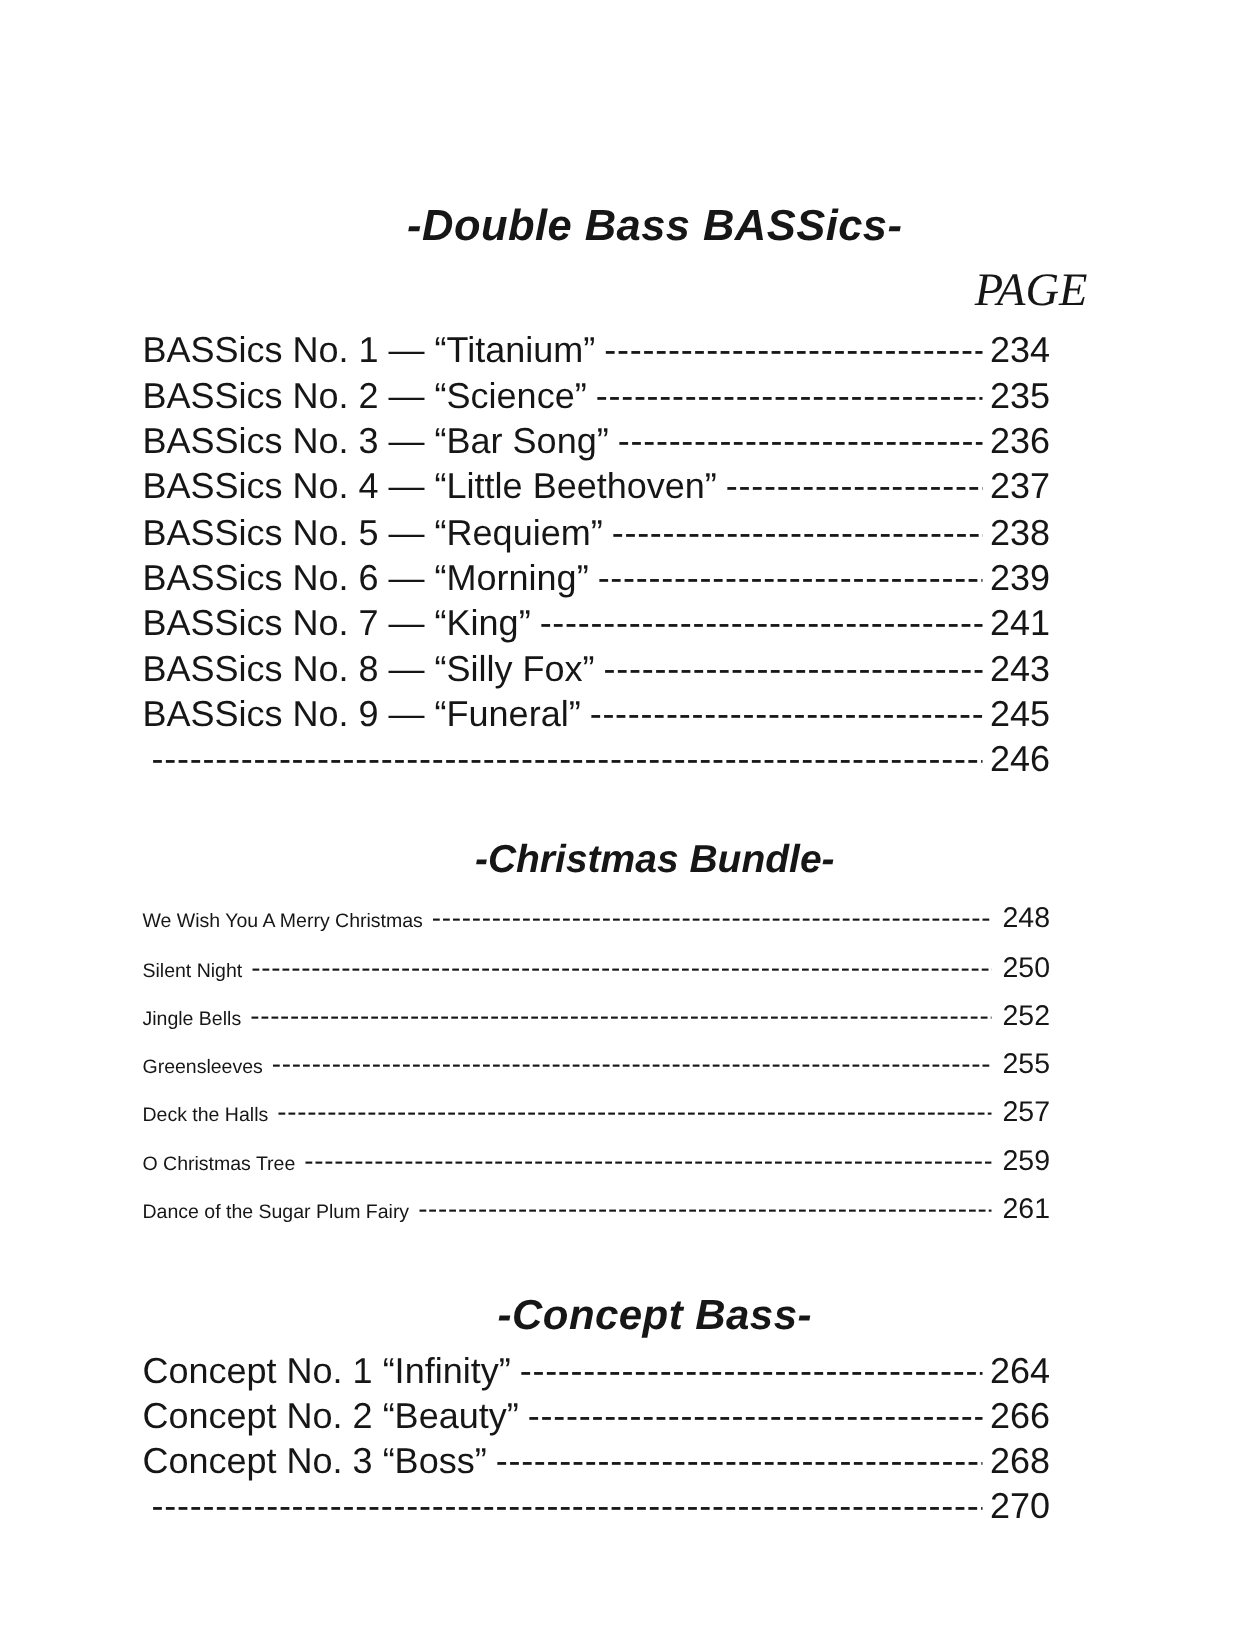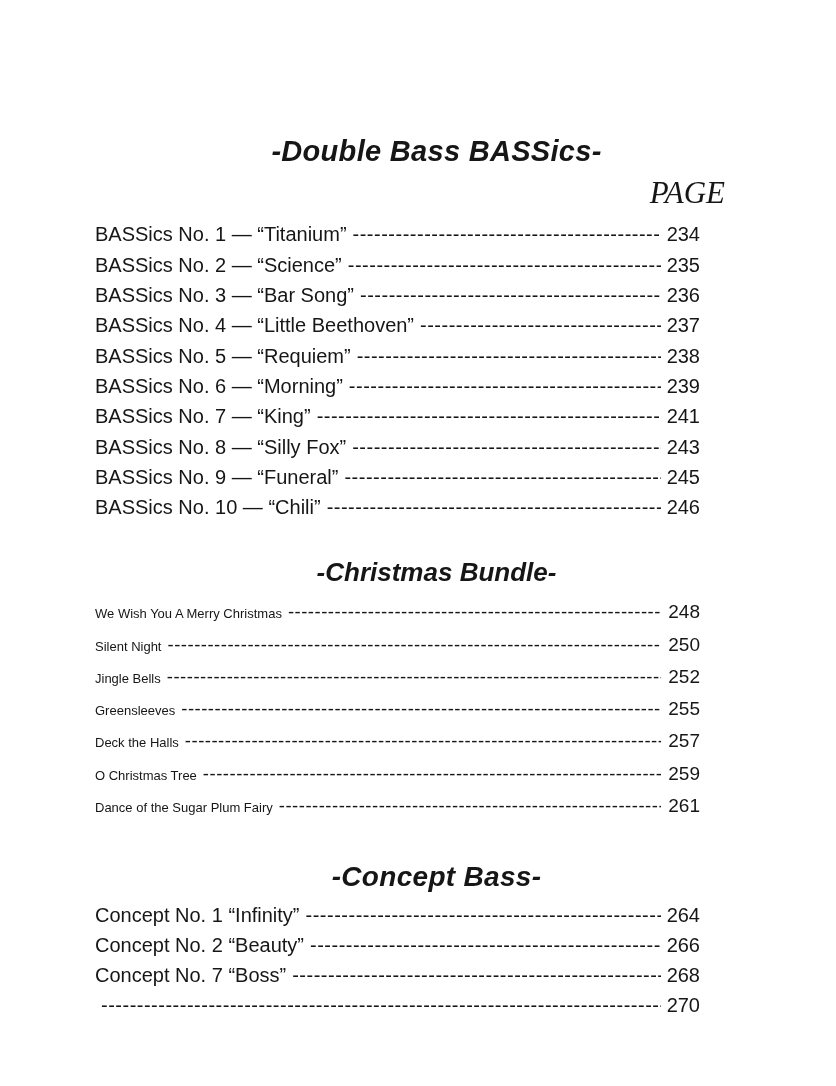--- a/index.html
+++ b/index.html
@@ -82,21 +82,21 @@
     white-space: nowrap;
     margin: 0 5px 0 6px;
     letter-spacing: 0.5px;
   }
   .row .pagenum {
     flex: 0 0 auto;
     min-width: 34px;
     text-align: right;
     white-space: nowrap;
   }
-  .sec-0 .row, .sec-2 .row { font-size: 20px; }
+  .sec-0 .row, .sec-2 .row { font-size: 24px; }
   .sec-1 .row { font-size: 18.5px; }
   .sec-1 .row .label { font-size: 13px; }
   .sec-1 .row .pagenum { font-size: 19px; }
 </style>
 </head>
 <body style="--text: #161616; --bg: #ffffff;">
 
 <div class="page">
   <div class="content">
       <section class="sec sec-0">
@@ -142,21 +142,20 @@
             <span class="label">BASSics No. 8 — “Silly Fox”</span>
             <span class="dashes">--------------------------------------------------------------------------------------------------------------------------------------------------------------------------------------------------------</span>
             <span class="pagenum">243</span>
           </div>
           <div class="row">
             <span class="label">BASSics No. 9 — “Funeral”</span>
             <span class="dashes">--------------------------------------------------------------------------------------------------------------------------------------------------------------------------------------------------------</span>
             <span class="pagenum">245</span>
           </div>
           <div class="row">
-            <span class="label">BASSics No. 10 — “Chili”</span>
             <span class="dashes">--------------------------------------------------------------------------------------------------------------------------------------------------------------------------------------------------------</span>
             <span class="pagenum">246</span>
           </div>
         </div>
       </section>
       <section class="sec sec-1">
         <div class="sec-title">-Christmas Bundle-</div>
         <div class="rows">
           <div class="row">
             <span class="label">We Wish You A Merry Christmas</span>
@@ -202,21 +201,21 @@
             <span class="label">Concept No. 1 “Infinity”</span>
             <span class="dashes">--------------------------------------------------------------------------------------------------------------------------------------------------------------------------------------------------------</span>
             <span class="pagenum">264</span>
           </div>
           <div class="row">
             <span class="label">Concept No. 2 “Beauty”</span>
             <span class="dashes">--------------------------------------------------------------------------------------------------------------------------------------------------------------------------------------------------------</span>
             <span class="pagenum">266</span>
           </div>
           <div class="row">
-            <span class="label">Concept No. 7 “Boss”</span>
+            <span class="label">Concept No. 3 “Boss”</span>
             <span class="dashes">--------------------------------------------------------------------------------------------------------------------------------------------------------------------------------------------------------</span>
             <span class="pagenum">268</span>
           </div>
           <div class="row">
             <span class="dashes">--------------------------------------------------------------------------------------------------------------------------------------------------------------------------------------------------------</span>
             <span class="pagenum">270</span>
           </div>
         </div>
       </section>
     </div>

